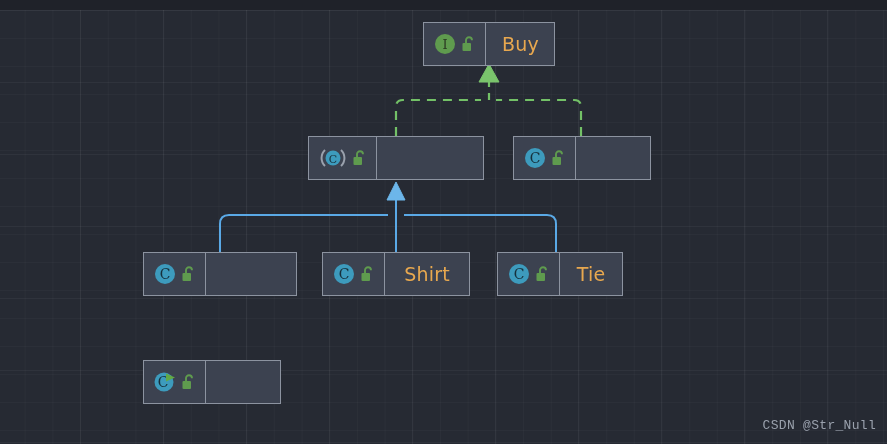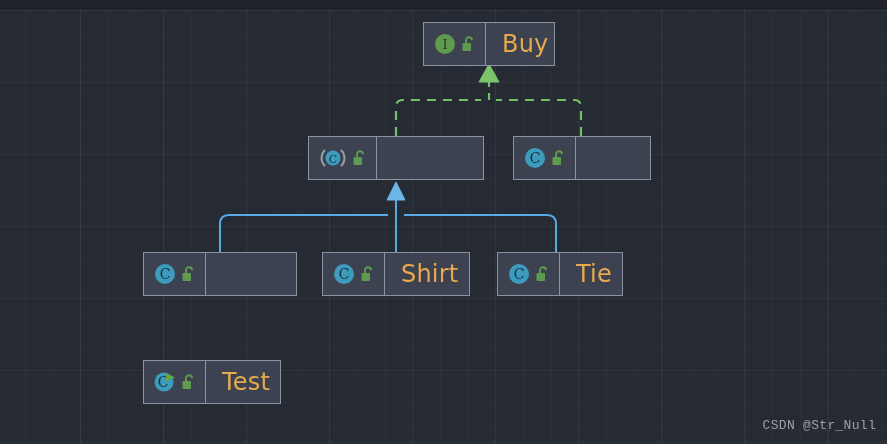--- a/index.html
+++ b/index.html
@@ -63,21 +63,21 @@
     border-right: 1px solid #8c93a0;
     box-sizing: border-box;
   }
   .node .label-cell {
     display: flex;
     align-items: center;
     justify-content: center;
     flex: 1 1 auto;
     padding: 0 16px;
     color: #e8a84f;
-    font-size: 24px;
+    font-size: 19px;
     letter-spacing: 0.2px;
     white-space: nowrap;
   }
   .node .label-cell.cjk {
     font-size: 21px;
   }
   .ico {
     display: block;
   }
   .watermark {
@@ -204,17 +204,16 @@
       <svg class="ico" width="22" height="22" viewBox="0 0 22 22">
         <circle cx="10" cy="11" r="9.5" fill="#3d9bbd"></circle>
         <text x="9" y="16" text-anchor="middle" font-size="14" font-family="DejaVu Serif, serif" fill="#16303c">C</text>
         <polygon points="12,2.5 21,6.5 12,10.5" fill="#62a945"></polygon>
       </svg>
       <svg class="ico" width="15" height="17" viewBox="0 0 15 17">
         <path d="M5 7 L5 4.2 A3 3 0 0 1 11 4.2" fill="none" stroke="#5f9b4e" stroke-width="1.9"></path>
         <rect x="1.5" y="7" width="8.5" height="8" rx="1" fill="#5f9b4e"></rect>
       </svg>
     </div>
-    <div class="label-cell">Test</div>
   </div>
 
   <div class="watermark">CSDN @Str_Null</div>
 </div>
 
 </body></html>

